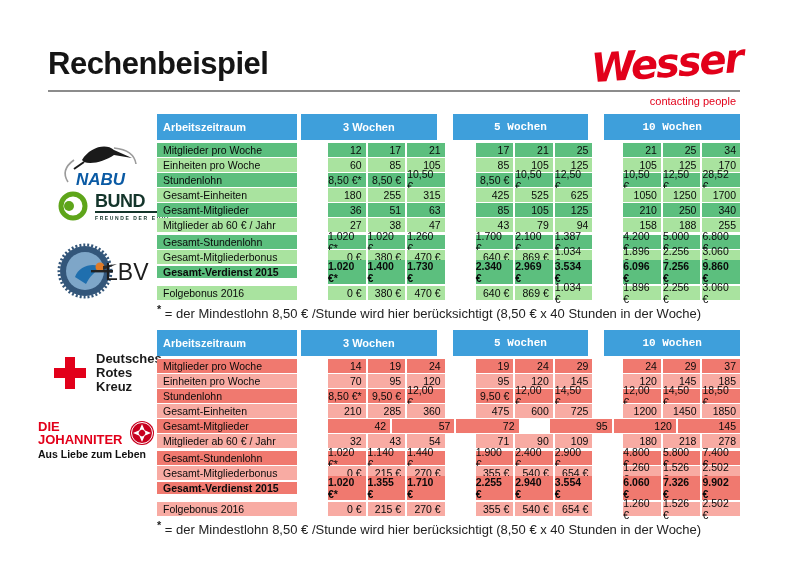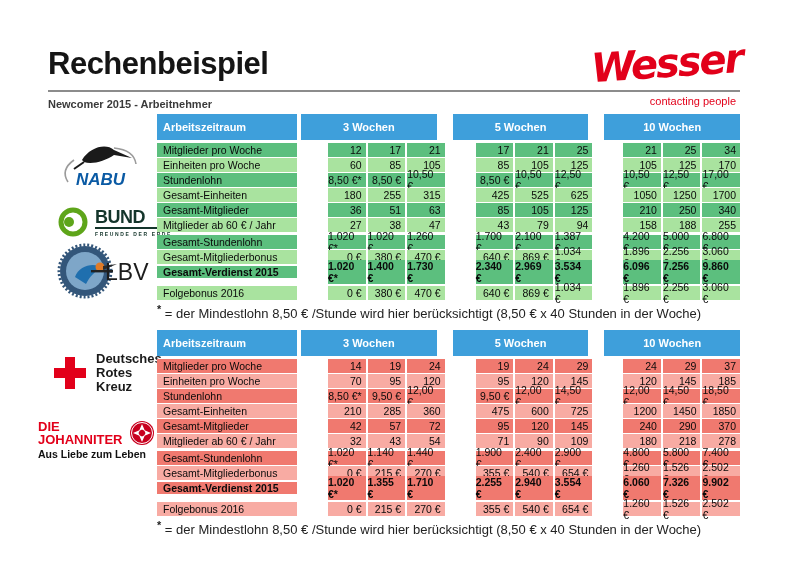--- a/index.html
+++ b/index.html
@@ -13,41 +13,41 @@
   .wesser{position:absolute;right:58px;top:40px;transform:rotate(-4deg);font-family:"DejaVu Sans",sans-serif;
           font-size:40px;font-weight:bold;font-style:italic;color:#e2001a;letter-spacing:-2px;z-index:2;}
   .tagline{position:absolute;right:64px;top:95px;font-size:11px;color:#e2001a;}
 
   
   .tables{position:absolute;left:157px;top:114px;width:583px;}
   .xtable{margin-bottom:9px;}
   .hrow{display:flex;height:26px;margin-bottom:3px;font-size:11px;font-weight:bold;color:#fff;}
   .hlabel{width:140px;margin-right:4px;background:#3E9FDB;display:flex;align-items:center;padding-left:6px;box-sizing:border-box;text-align:center;}
   .hgrp{flex:1;background:#3E9FDB;display:flex;align-items:center;justify-content:center;}
-  .hgrp + .hgrp{margin-left:16px;}
+  .hgrp + .hgrp{margin-left:16px;font-family:Liberation Mono, monospace;}
   .row{display:flex;height:14px;margin-bottom:1px;font-size:10.5px;color:#0a0a0a;gap:27px;}
   .row.bold{font-weight:bold;align-items:center;}
   .row.mt4{margin-top:3px;}
   .row.mt7{margin-top:7px;}
   .rlabel{width:140px;margin-right:4px;display:flex;align-items:center;padding-left:6px;box-sizing:border-box;}
   .rgrp{flex:1;display:flex;}
   .rgrp + .rgrp{margin-left:4px;}
   .cell{flex:1;display:flex;align-items:center;justify-content:flex-end;padding-right:4px;box-sizing:border-box;}
   .cell + .cell{margin-left:2px;}
   .t-green .dark .cellbg{background:#5CBF7E;}
   .t-green .light .cellbg{background:#A9E39F;}
   .t-red .dark .cellbg{background:#F0796F;}
   .t-red .light .cellbg{background:#F8ABA3;}
   .fn{margin-top:3px;font-size:13px;color:#222;}
   .fn sup{font-weight:bold;}
 
   
   .logo{position:absolute;}
   .nabu{left:52px;top:138px;width:106px;height:58px;}
-  .bund{left:55px;top:204px;display:flex;align-items:center;}
+  .bund{left:55px;top:188px;display:flex;align-items:center;}
   .bund-text{margin-left:4px;}
   .bund-name{font-size:18px;font-weight:800;color:#14352b;letter-spacing:-0.5px;line-height:1;}
   .bund-rule{height:2px;background:#14352b;margin:1px 0 2px 0;}
   .bund-sub{font-size:5px;letter-spacing:1.6px;color:#14352b;font-weight:bold;}
   .lbv{left:45px;top:240px;width:112px;height:62px;}
   .drk{left:52px;top:352px;display:flex;align-items:center;}
   .drk-text{margin-left:8px;font-size:13px;font-weight:bold;color:#1a1a1a;line-height:1.08;}
   .joh{left:38px;top:420px;width:128px;}
   .joh-top{display:flex;align-items:flex-start;}
   .joh-name{font-size:13px;font-weight:800;color:#e2001a;line-height:1.0;letter-spacing:0;}
@@ -55,21 +55,20 @@
   .joh-sub{font-size:10.5px;font-weight:bold;color:#111;margin-top:2px;white-space:nowrap;}
 </style>
 </head>
 <body>
 
 <div class="page">
 
   <div class="title">Rechenbeispiel</div>
   <div class="wesser">Wesser</div>
   <div class="rule"></div>
-  <div class="subtitle">Newcomer 2015 - Arbeitnehmer</div>
   <div class="tagline">contacting people</div>
 
   <div class="logo nabu">
     <svg viewBox="0 0 106 58" width="106" height="58">
       <path d="M16 44 Q8 32 22 22" stroke="#9b9b9b" stroke-width="1.6" fill="none"></path>
       <path d="M62 10 Q82 12 84 26" stroke="#9b9b9b" stroke-width="1.6" fill="none"></path>
       <path d="M30 22 C38 9 54 5 62 12 L80 20 L62 17 C53 23 40 27 32 24 Z" fill="#1a1a1a"></path>
       <path d="M32 24 L22 31" stroke="#1a1a1a" stroke-width="2"></path>
       <text x="24" y="47" font-size="17" font-weight="bold" font-style="italic" fill="#0a5aa4">NABU</text>
     </svg>
@@ -179,21 +178,21 @@
             <div class="cell cellbg">10,50 €</div>
           </div>
           <div class="rgrp">
             <div class="cell cellbg">8,50 €</div>
             <div class="cell cellbg">10,50 €</div>
             <div class="cell cellbg">12,50 €</div>
           </div>
           <div class="rgrp">
             <div class="cell cellbg">10,50 €</div>
             <div class="cell cellbg">12,50 €</div>
-            <div class="cell cellbg">17,00 €</div>
+            <div class="cell cellbg">28,52 €</div>
           </div>
         </div>
         <div class="row light">
           <div class="rlabel cellbg">Gesamt-Einheiten</div>
           <div class="rgrp">
             <div class="cell cellbg">180</div>
             <div class="cell cellbg">255</div>
             <div class="cell cellbg">315</div>
           </div>
           <div class="rgrp">
@@ -401,25 +400,20 @@
           <div class="rgrp">
             <div class="cell cellbg">42</div>
             <div class="cell cellbg">57</div>
             <div class="cell cellbg">72</div>
           </div>
           <div class="rgrp">
             <div class="cell cellbg">95</div>
             <div class="cell cellbg">120</div>
             <div class="cell cellbg">145</div>
           </div>
-          <div class="rgrp">
-            <div class="cell cellbg">240</div>
-            <div class="cell cellbg">290</div>
-            <div class="cell cellbg">370</div>
-          </div>
         </div>
         <div class="row light">
           <div class="rlabel cellbg">Mitglieder ab 60 € / Jahr</div>
           <div class="rgrp">
             <div class="cell cellbg">32</div>
             <div class="cell cellbg">43</div>
             <div class="cell cellbg">54</div>
           </div>
           <div class="rgrp">
             <div class="cell cellbg">71</div>

